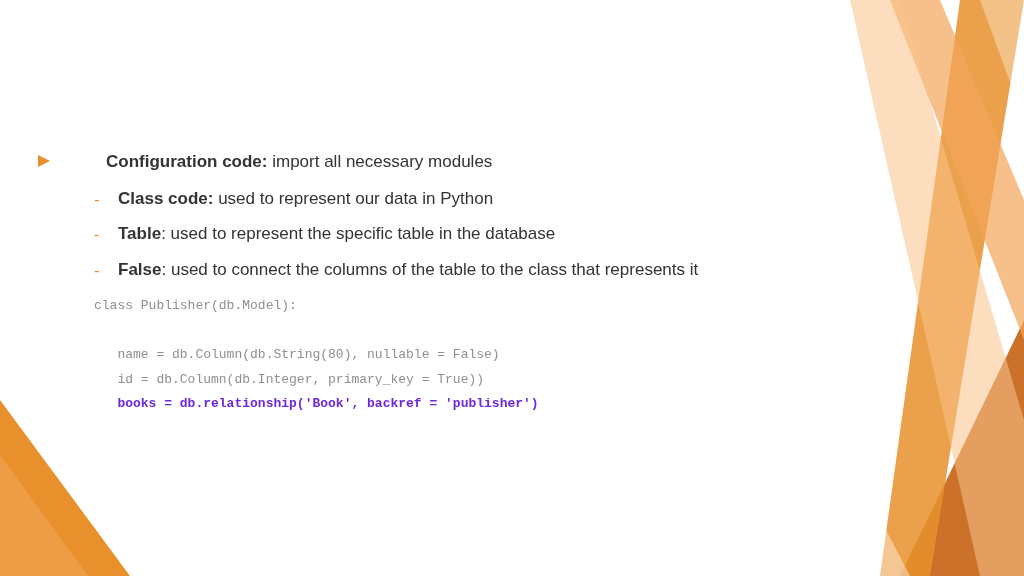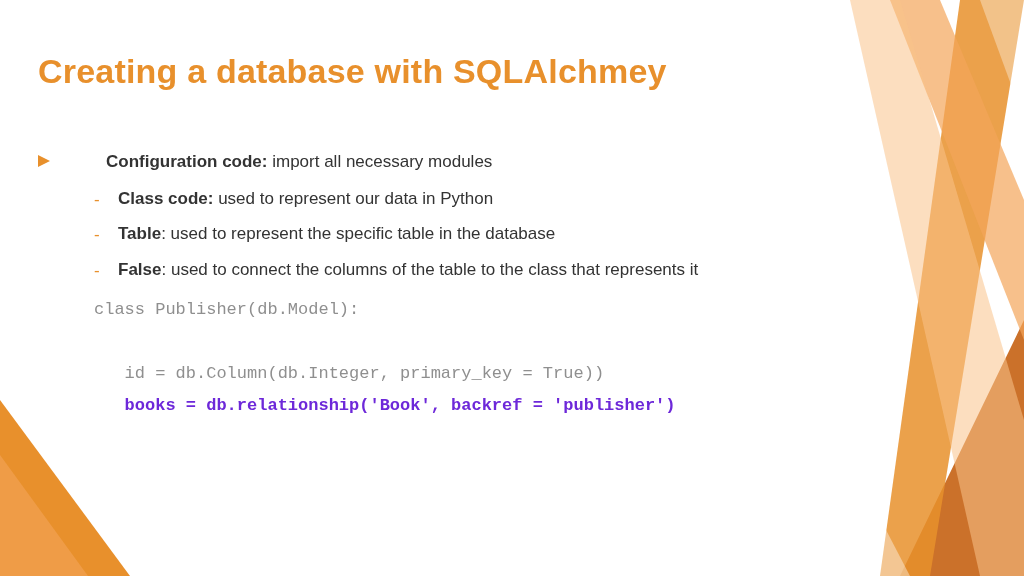--- a/index.html
+++ b/index.html
@@ -9,21 +9,21 @@
   .title { position: absolute; left: 38px; top: 52px; font-size: 34px; font-weight: bold; color: #e8902c; letter-spacing: 0.2px; }
   .content { position: absolute; left: 38px; top: 150px; width: 780px; color: #333; font-size: 17px; line-height: 1.45; }
   .bullet-row { display: flex; align-items: flex-start; margin-bottom: 12px; gap: 44px; }
   .tri { flex: 0 0 auto; margin-top: 5px; margin-right: 12px; }
   .tri svg { display: block; }
   .bullet-text { flex: 1; }
   .sub-list { margin-left: 56px; margin-top: 4px; }
   .sub-row { display: flex; align-items: flex-start; margin-bottom: 10px; }
   .dash { flex: 0 0 auto; width: 14px; color: #e8902c; font-weight: normal; margin-right: 10px; margin-top: 1px; }
   .sub-text { flex: 1; }
-  .code-block { margin-left: 56px; margin-top: 6px; font-family: "Courier New", Courier, monospace; font-size: 17px; color: #8f8f8f; line-height: 1.9; }
+  .code-block { margin-left: 56px; margin-top: 6px; font-family: "Courier New", Courier, monospace; font-size: 13px; color: #8f8f8f; line-height: 1.9; }
   .code-line { white-space: pre; }
   .code-bold { font-weight: bold; color: #6d28d9; }
   b { font-weight: bold; color: #333; }
 </style>
 </head>
 <body>
 
 <div class="slide">
 
   <svg class="decor" width="1024" height="576" viewBox="0 0 1024 576">
@@ -32,21 +32,20 @@
     <polygon points="1024,0 960,0 880,576 930,576" fill="#e8902c" opacity="0.85"></polygon>
     <polygon points="890,0 940,0 1024,200 1024,340" fill="#f4a55a" opacity="0.7"></polygon>
     <polygon points="850,0 900,0 1024,420 1024,576 980,576" fill="#f9c28b" opacity="0.55"></polygon>
     <polygon points="980,0 1024,0 1024,120" fill="#ffffff" opacity="0.35"></polygon>
     <polygon points="820,576 860,480 910,576" fill="#ffffff" opacity="0.4"></polygon>
 
     <polygon points="0,400 0,576 130,576" fill="#e8902c"></polygon>
     <polygon points="0,455 0,576 88,576" fill="#f4a55a" opacity="0.6"></polygon>
   </svg>
 
-  <div class="title">Creating a database with SQLAlchmey</div>
 
   <div class="content">
 
     <div class="bullet-row">
       <span class="tri">
         <svg width="12" height="12" viewBox="0 0 12 12">
             <polygon points="0,0 12,6 0,12" fill="#e8902c"></polygon>
           </svg>
       </span>
       <span class="bullet-text">
@@ -72,18 +71,19 @@
         <span class="dash">-</span>
         <span class="sub-text">
           <b>False</b><span>: used to connect the columns of the table to the class that represents it</span>
         </span>
       </div>
     </div>
 
     <div class="code-block">
       <div class="code-line">class Publisher(db.Model):</div>
       <div class="code-line"> </div>
+      <div class="code-line">   name = db.Column(db.String(80), nullable = False)</div>
       <div class="code-line">   id = db.Column(db.Integer, primary_key = True))</div>
       <div class="code-line code-bold">   books = db.relationship('Book', backref = 'publisher')</div>
     </div>
 
   </div>
 </div>
 
 </body></html>

